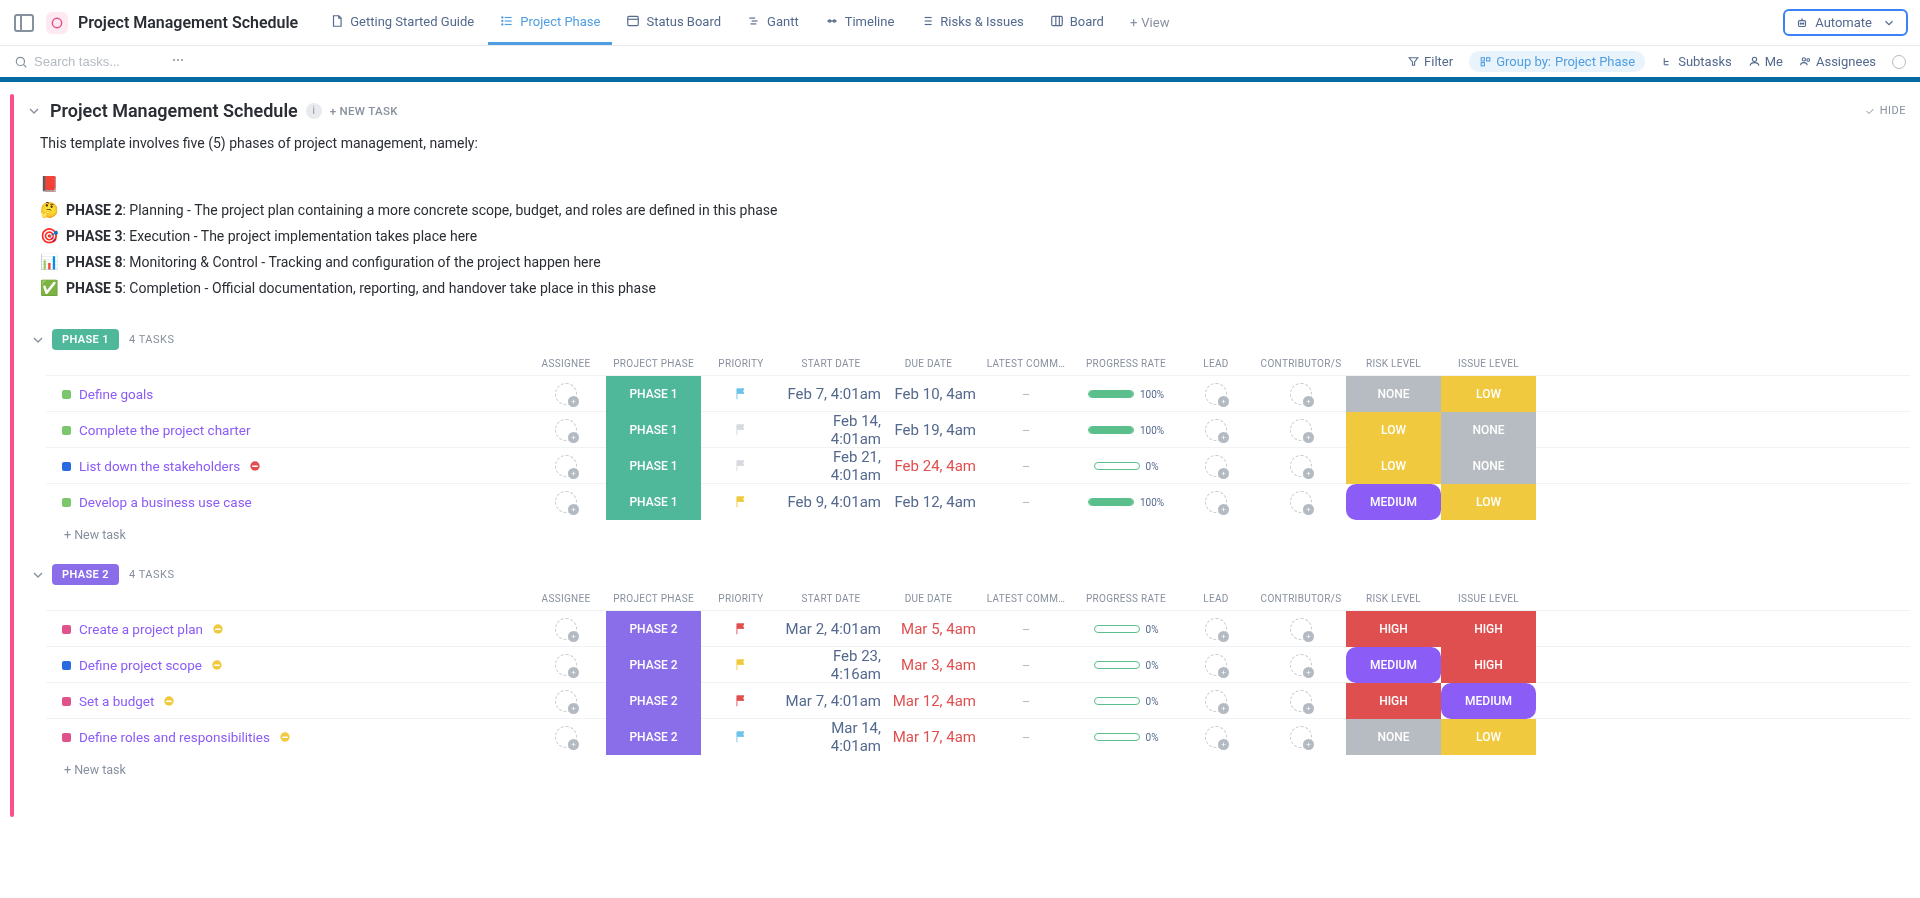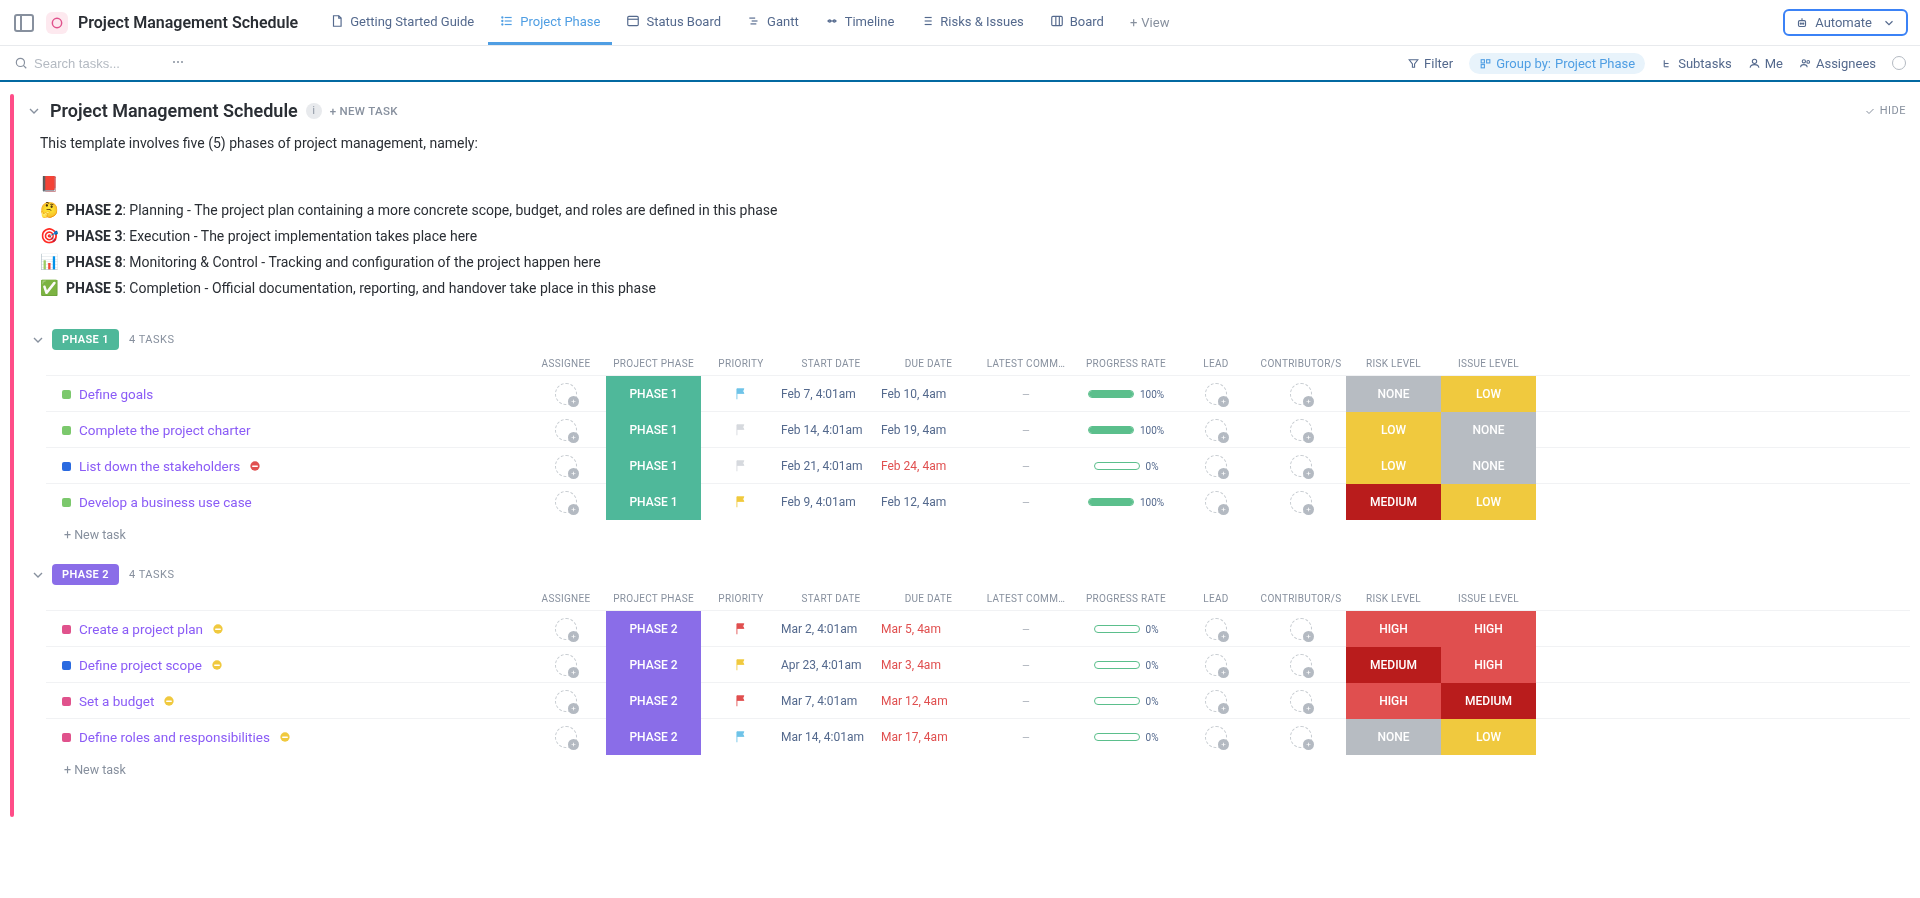--- a/index.html
+++ b/index.html
@@ -12,21 +12,21 @@
 .tabs { display: flex; align-items: center; height: 100%; gap: 2px; }
 .tab { display: flex; align-items: center; gap: 6px; padding: 0 12px; height: 100%; color: #54698d; cursor: pointer; border-bottom: 3px solid transparent; font-size: 13px; white-space: nowrap; }
 .tab.active { color: #4f9ee3; border-bottom-color: #4f9ee3; }
 .tab svg { width: 14px; height: 14px; }
 .add-view { color: #87909e; display: flex; align-items: center; gap: 4px; padding: 0 12px; cursor: pointer; }
 .spacer { flex: 1; }
 .automate-btn { display: flex; align-items: center; gap: 6px; border: 2px solid #3b82f6; border-radius: 6px; padding: 4px 10px; color: #54698d; cursor: pointer; }
 .automate-btn svg { width: 14px; height: 14px; }
 .chev-down { width: 10px; height: 10px; margin-left: 4px; }
 
-.toolbar { display: flex; align-items: center; height: 36px; padding: 0 14px; gap: 12px; border-bottom: 2px solid #0369a1; }
+.toolbar { display: flex; align-items: center; height: 36px; padding: 0 14px; gap: 12px; border-bottom: 5px solid #0369a1; }
 .search-box { display: flex; align-items: center; gap: 6px; color: #87909e; }
 .search-box input { border: none; outline: none; font-size: 13px; width: 120px; color: #2a2e34; }
 .search-box input::placeholder { color: #b4bac2; }
 .more-icon { color: #87909e; cursor: pointer; padding: 4px; }
 .tb-right { margin-left: auto; display: flex; align-items: center; gap: 16px; font-size: 13px; color: #54698d; }
 .tb-item { display: flex; align-items: center; gap: 4px; cursor: pointer; }
 .tb-item svg { width: 13px; height: 13px; }
 .group-pill { background: #e8f3fb; color: #4f9ee3; padding: 3px 10px; border-radius: 12px; }
 .final-circle { width: 14px; height: 14px; border: 1.5px solid #b4bac2; border-radius: 50%; }
 
@@ -64,32 +64,32 @@
 .status-sq { width: 9px; height: 9px; border-radius: 2px; }
 .task-name { font-size: 13.5px; color: #8b5cf6; }
 .block-icon { width: 14px; height: 14px; }
 
 .avatar-ph { width: 22px; height: 22px; border: 1.5px dashed #c7ccd1; border-radius: 50%; position: relative; margin: 0 auto; }
 .avatar-ph::after { content: "+"; position: absolute; right: -3px; bottom: -3px; width: 11px; height: 11px; background: #b4bac2; color: #fff; font-size: 8px; border-radius: 50%; display: flex; align-items: center; justify-content: center; }
 
 .phase-cell { height: 36px; display: flex; align-items: center; justify-content: center; color: #fff; font-size: 12px; font-weight: 500; }
 .prio-cell { display: flex; align-items: center; justify-content: center; }
 .flag { width: 14px; height: 14px; }
-.date-cell { text-align: left; font-size: 12px; color: #54698d; }
+.date-cell { text-align: right; font-size: 15px; color: #54698d; }
 .date-cell.overdue { color: #e04f4f; }
 .dash-cell { text-align: center; color: #b4bac2; }
 .progress-cell { display: flex; align-items: center; justify-content: center; gap: 6px; }
 .prog-track { width: 46px; height: 8px; border: 1px solid #5bbf8c; border-radius: 6px; background: #fff; position: relative; overflow: hidden; }
 .prog-fill { height: 100%; background: #5bbf8c; }
 .prog-label { font-size: 10px; color: #54698d; }
 
 .level-cell { height: 36px; display: flex; align-items: center; justify-content: center; color: #fff; font-size: 12px; font-weight: 500; }
 .lv-none { background: #b7bcc2; }
 .lv-low { background: #f0c93e; }
-.lv-medium { background: #b91c1c; }
+.lv-medium { background: #8b5cf6; border-radius: 10px; }
 .lv-high { background: #e04f4f; }
 
 .phase1-bg { background: #4fb89a; }
 .phase2-bg { background: #8a6de8; }
 
 .pill-phase1 { background: #4fb89a; }
 .pill-phase2 { background: #8a6de8; }
 
 .new-task-row { padding: 8px 0 0 42px; font-size: 12.5px; color: #87909e; cursor: pointer; }
 </style>
@@ -517,21 +517,21 @@
       </div>
       <div>
               <div class="avatar-ph"></div>
             </div>
       <div class="phase-cell phase2-bg">PHASE 2</div>
       <div class="prio-cell">
               <svg class="flag" viewBox="0 0 24 24">
                 <path d="M5 3v18M5 3h12l-2 4 2 4H5" fill="#f0c93e" stroke="#f0c93e" stroke-width="1.5" stroke-linejoin="round"></path>
               </svg>
             </div>
-      <div class="date-cell">Apr 23, 4:01am</div>
+      <div class="date-cell">Feb 23, 4:16am</div>
       <div class="date-cell overdue">Mar 3, 4am</div>
       <div class="dash-cell">–</div>
       <div class="progress-cell">
         <div class="prog-track">
                 <div class="prog-fill" style="width:0%"></div>
               </div>
         <span class="prog-label">0%</span>
       </div>
       <div>
               <div class="avatar-ph"></div>

